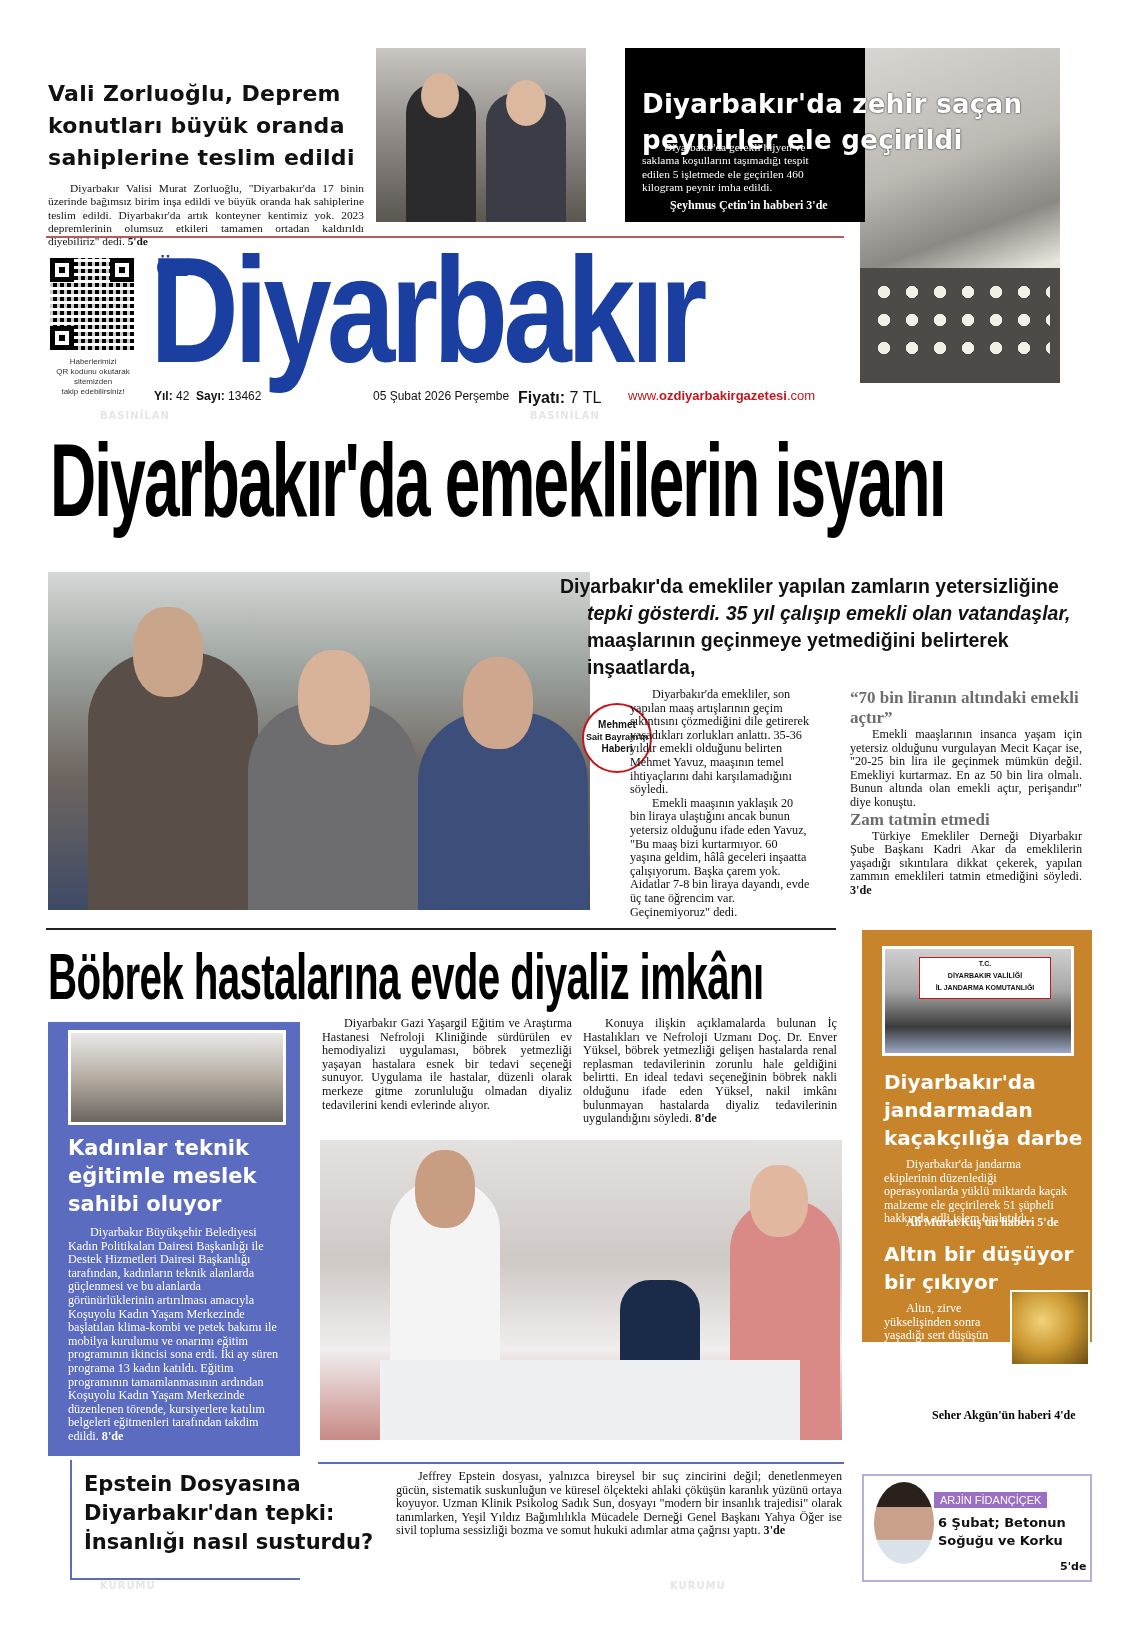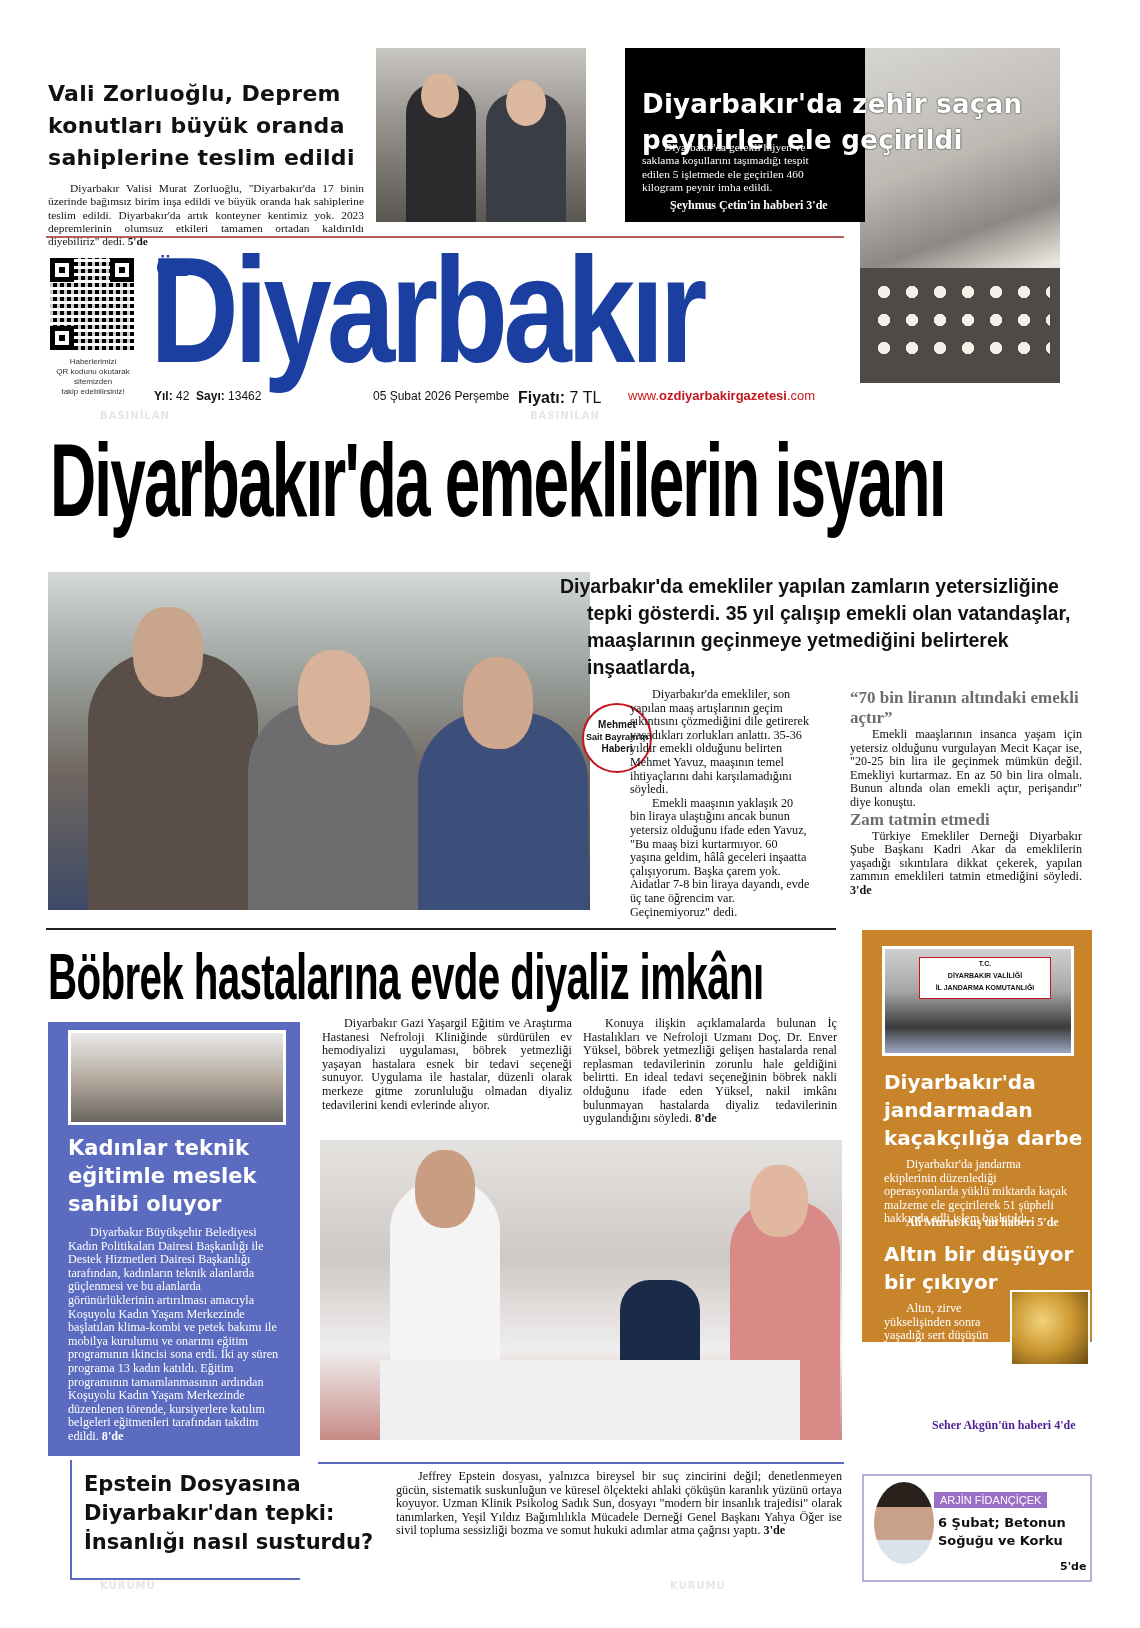--- a/index.html
+++ b/index.html
@@ -103,21 +103,21 @@
 <div class="abs photo ph-people" style="left:48px;top:572px;width:542px;height:338px;">
   <div style="position:absolute;left:40px;top:80px;width:170px;height:260px;background:#5a4f48;border-radius:70px 70px 0 0;"></div>
   <div style="position:absolute;left:85px;top:35px;width:70px;height:90px;background:#c9a58c;border-radius:45%;"></div>
   <div style="position:absolute;left:200px;top:130px;width:170px;height:210px;background:#6d6d70;border-radius:70px 70px 0 0;"></div>
   <div style="position:absolute;left:250px;top:78px;width:72px;height:95px;background:#d8b299;border-radius:45%;"></div>
   <div style="position:absolute;left:370px;top:140px;width:170px;height:200px;background:#3c4f7a;border-radius:70px 70px 0 0;"></div>
   <div style="position:absolute;left:415px;top:85px;width:70px;height:92px;background:#cfa68e;border-radius:45%;"></div>
 </div>
 <div class="abs lsans" style="left:560px;top:573px;width:520px;font-size:19.5px;line-height:27px;font-weight:bold;color:#111;">
   <div>Diyarbakır'da emekliler yapılan zamların yetersizliğine</div>
-  <div style="padding-left:27px;">tepki gösterdi. 35 yıl çalışıp emekli olan vatandaşlar,</div>
+  <div style="padding-left:27px;font-style:italic;">tepki gösterdi. 35 yıl çalışıp emekli olan vatandaşlar,</div>
   <div style="padding-left:27px;">maaşlarının geçinmeye yetmediğini belirterek inşaatlarda,</div>
 </div>
 
 <div class="abs lsans" style="left:582px;top:703px;width:70px;height:70px;border-radius:50%;border:2px solid #c4161c;background:#fff;text-align:center;font-size:10px;line-height:12px;font-weight:bold;padding-top:14px;color:#111;">
   <div>Mehmet</div>
   <div style="font-size:9px;">Sait Bayram'ın</div>
   <div>Haberi</div>
 </div>
 
 <div class="abs body-text" style="left:630px;top:688px;width:180px;text-align:left;">
@@ -182,21 +182,21 @@
   <div class="body-text indent" style="position:absolute;left:22px;top:228px;width:190px;color:#fff;text-align:left;">Diyarbakır'da jandarma ekiplerinin düzenlediği operasyonlarda yüklü miktarda kaçak malzeme ele geçirilerek 51 şüpheli hakkında adli işlem başlatıldı.</div>
   <div class="serif caption-bold" style="position:absolute;left:44px;top:285px;color:#fff;font-size:12px;">Ali Murat Kuş'un haberi 5'de</div>
 
   <div class="sans" style="position:absolute;left:22px;top:310px;color:#fff;font-weight:bold;font-size:20px;line-height:28px;">
     <div>Altın bir düşüyor</div>
     <div>bir çıkıyor</div>
   </div>
   <div class="photo ph-gold" style="position:absolute;left:148px;top:360px;width:80px;height:76px;border:2px solid #fff;"></div>
   <div class="body-text indent" style="position:absolute;left:22px;top:372px;width:120px;color:#fff;text-align:left;">Altın, zirve yükselişinden sonra yaşadığı sert düşüşün ardından yeniden yükselişe geçti. Şu</div>
   <div class="body-text" style="position:absolute;left:22px;top:440px;width:200px;color:#fff;text-align:left;">sıralar çeyrek altın 12 bin 581 liradan alıcı bulurken, Cumhuriyet altını da 50 bin 172 liradan satılıyor.</div>
-  <div class="serif caption-bold" style="position:absolute;left:70px;top:488px;color:#4c1d95;font-size:12px;">Seher Akgün'ün haberi 4'de</div>
+  <div class="serif caption-bold" style="position:absolute;left:70px;top:478px;color:#000000;font-size:12px;">Seher Akgün'ün haberi 4'de</div>
 </div>
 
 <div class="abs" style="left:70px;top:1460px;width:230px;height:120px;border-left:2px solid #5b6bbf;border-bottom:2px solid #5b6bbf;"></div>
 <div class="abs" style="left:318px;top:1462px;width:526px;height:2px;background:#5b6bbf;"></div>
 <div class="abs sans" style="left:84px;top:1470px;font-size:21px;line-height:29px;font-weight:bold;color:#111;">
   <div>Epstein Dosyasına</div>
   <div>Diyarbakır'dan tepki:</div>
   <div>İnsanlığı nasıl susturdu?</div>
 </div>
 <div class="abs body-text indent" style="left:396px;top:1470px;width:446px;">

